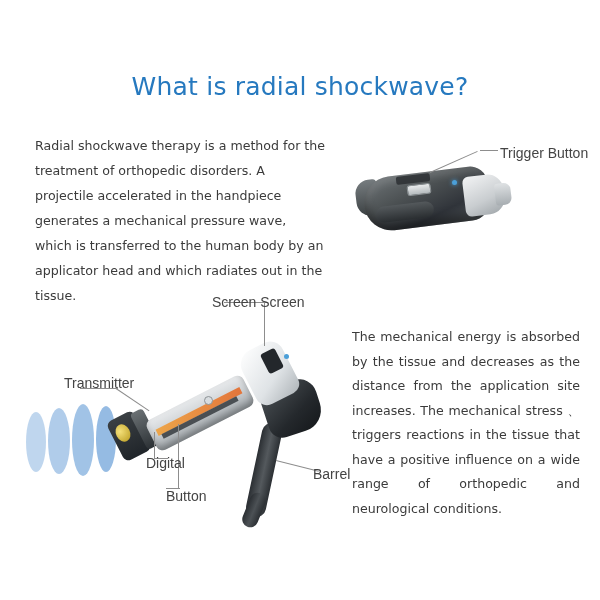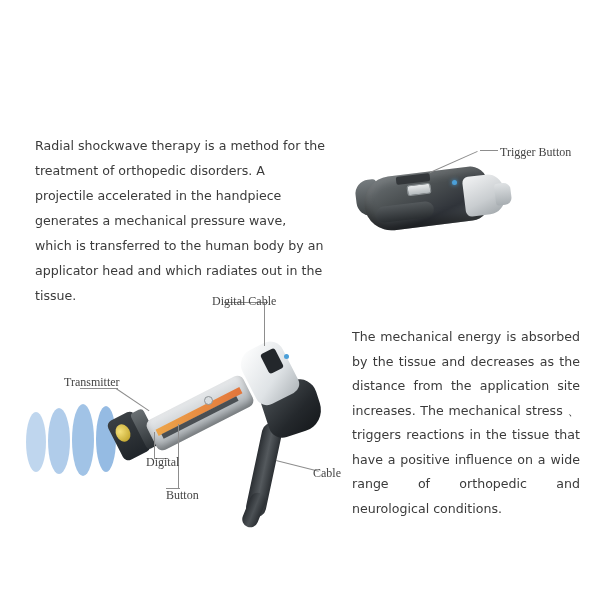--- a/index.html
+++ b/index.html
@@ -144,23 +144,23 @@
     width: 5px;
     height: 5px;
     border-radius: 50%;
     background: #4b9fd8;
     box-shadow: 0 0 4px #4b9fd8;
   }
 
   
   .callout-label {
     position: absolute;
-    font-size: 12px;
+    font-size: 14px;
     color: #444;
-    font-family: Liberation Serif, serif;
+    font-family: Liberation Sans, sans-serif;
     white-space: nowrap;
   }
   .leader {
     position: absolute;
     background: #8d8d8d;
     height: 1px;
   }
   .leader-v {
     position: absolute;
     background: #8d8d8d;
@@ -289,20 +289,21 @@
     background: linear-gradient(90deg, #2b2f33, #4c5155, #2b2f33);
     border-radius: 8px;
     transform: rotate(22deg);
   }
 </style>
 </head>
 <body>
 
 <div id="page">
 
+  <div class="title">What is radial shockwave?</div>
 
   <div class="para para-right">The mechanical energy is absorbed by the tissue and decreases as the distance from the application site increases. The mechanical stress 、triggers reactions in the tissue that have a positive influence on a wide range of orthopedic and neurological conditions.</div>
 
   <div class="para para-left">Radial shockwave therapy is a method for the treatment of orthopedic disorders. A projectile accelerated in the handpiece generates a mechanical pressure wave, which is transferred to the human body by an applicator head and which radiates out in the tissue.</div>
 
   <div class="hp-wrap">
     <div class="hp-tail"></div>
     <div class="hp-body"></div>
     <div class="hp-grip"></div>
     <div class="hp-screen"></div>
@@ -347,19 +348,19 @@
 
     <div class="leader-v" style="left:136px; top:140px; height:26px;"></div>
     <div class="leader" style="left:136px; top:166px; width:14px;"></div>
 
     <div class="leader-v" style="left:160px; top:132px; height:64px;"></div>
     <div class="leader" style="left:148px; top:196px; width:14px;"></div>
 
     <div class="leader" style="left:258px; top:168px; width:44px; transform: rotate(14deg); transform-origin: left center;"></div>
   </div>
 
-  <div class="callout-label" style="top:294px; left:212px;">Digital Cable</div>
+  <div class="callout-label" style="top:294px; left:212px;">Screen Screen</div>
   <div class="callout-label" style="top:375px; left:64px;">Transmitter</div>
   <div class="callout-label" style="top:455px; left:146px;">Digital</div>
   <div class="callout-label" style="top:488px; left:166px;">Button</div>
-  <div class="callout-label" style="top:466px; left:313px;">Cable</div>
+  <div class="callout-label" style="top:466px; left:313px;">Barrel</div>
 
 </div>
 
 </body></html>

